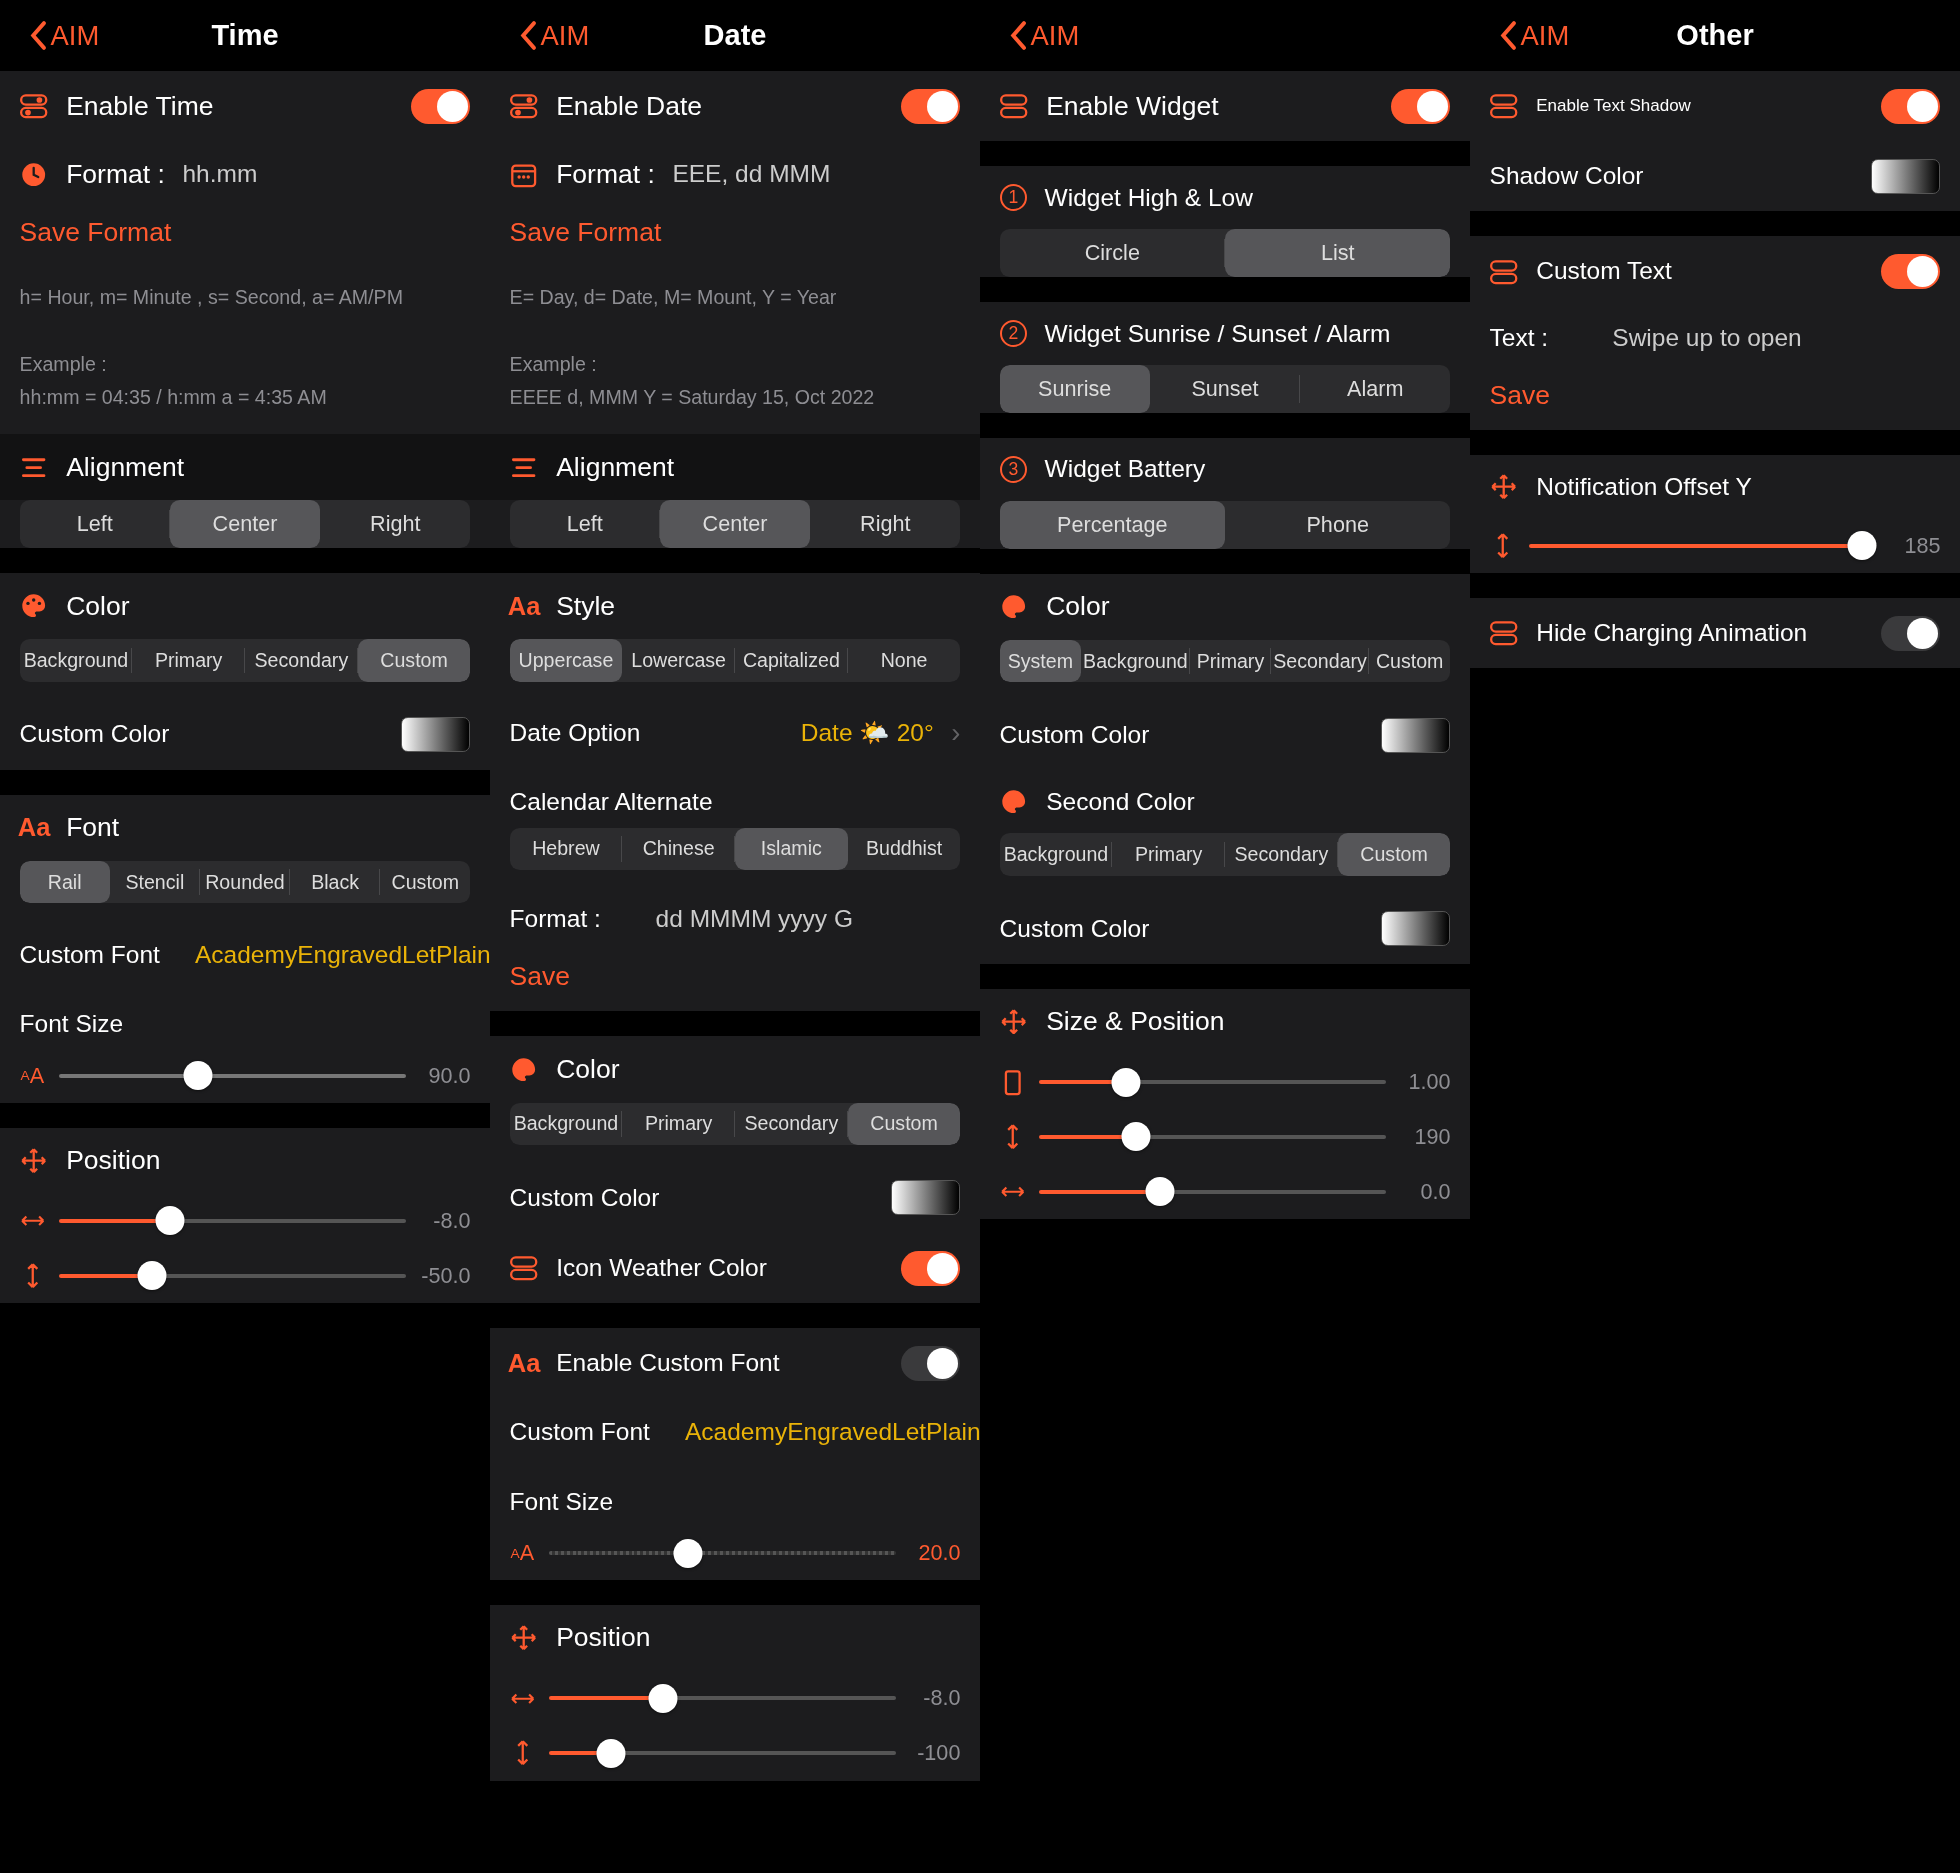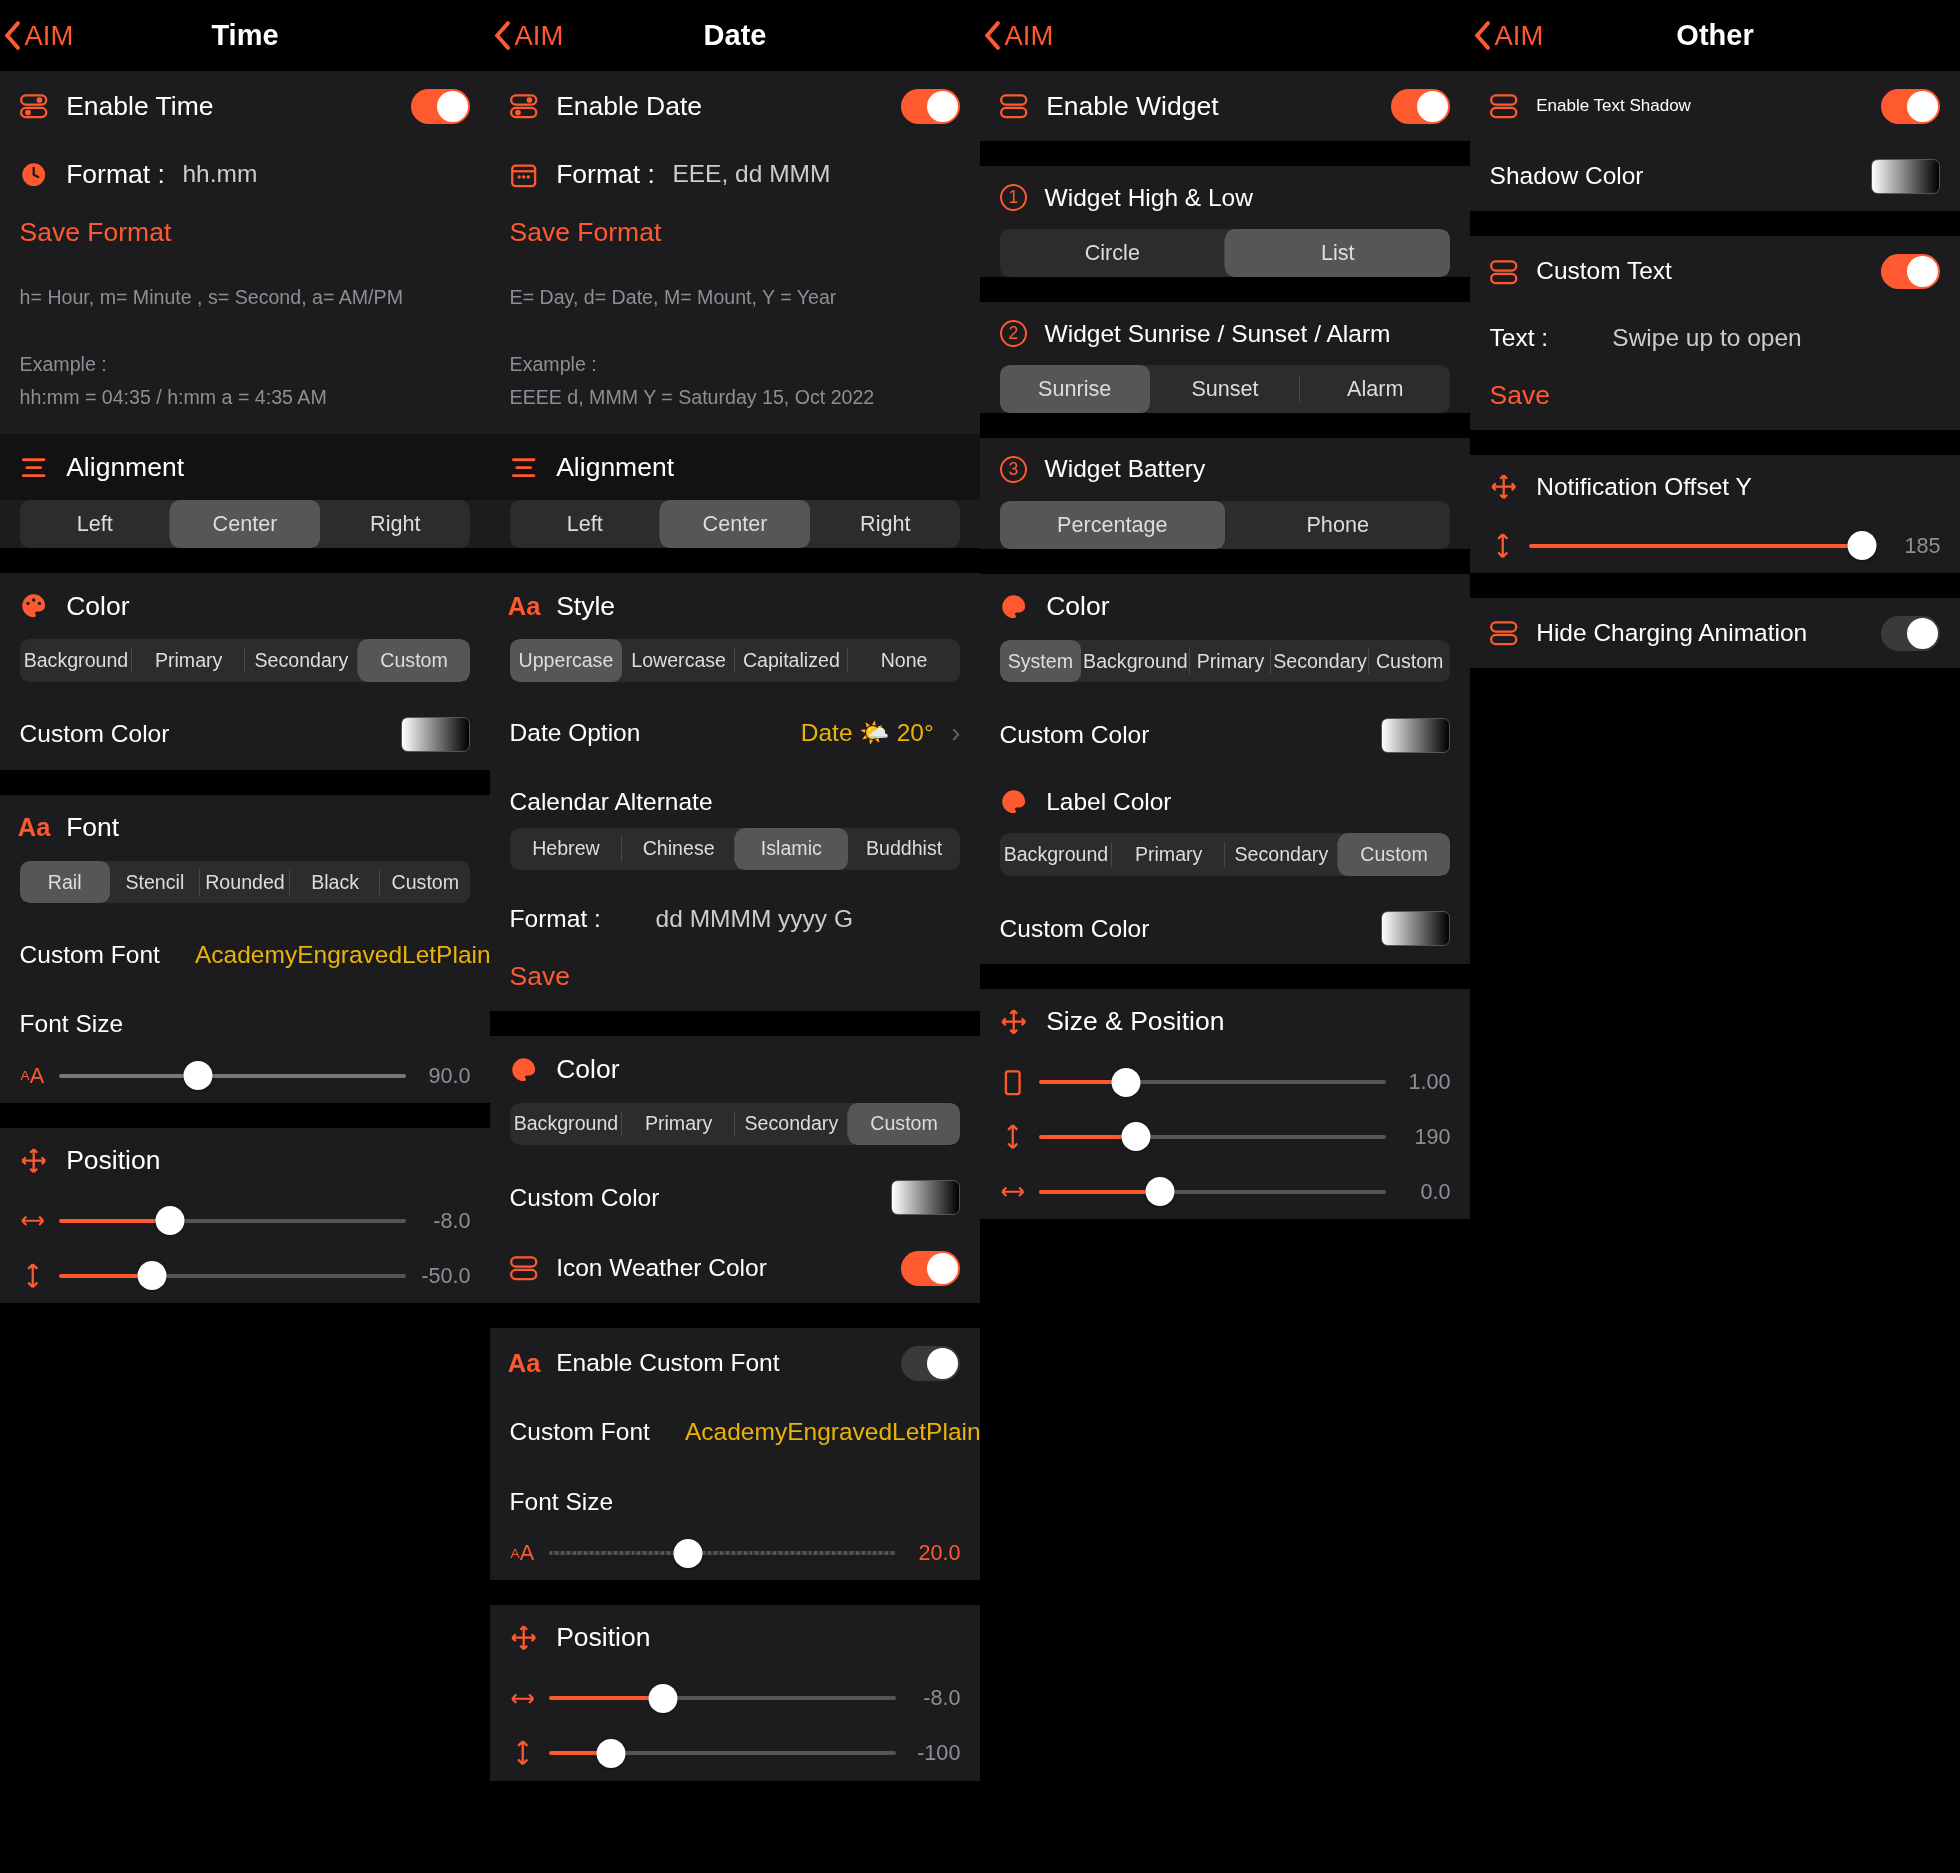--- a/index.html
+++ b/index.html
@@ -1,18 +1,18 @@
 <!DOCTYPE html>
 <html><head>
 <meta charset="utf-8">
 <style>
   * { box-sizing: border-box; margin: 0; padding: 0; font-family: -apple-system, "Helvetica Neue", Arial, sans-serif; }
   body { background:#000; color:#eee; width:1960px; min-height:1873px; display:flex; }
   .panel { width:490px; background:#000; }
-  .navbar { height:71px; display:flex; align-items:center; background:#000; padding:0 1px; position:relative; }
+  .navbar { height:71px; display:flex; align-items:center; background:#000; padding:0 27px; position:relative; }
   .back { color:#ff5a2f; display:flex; align-items:center; gap:2px; font-size:27.4px; cursor:pointer; }
   .back svg { width:21.6px; height:31px; }
   .title { position:absolute; left:0; right:0; text-align:center; font-size:29px; font-weight:600; color:#fff; pointer-events:none; }
   .section { background:#1c1c1e; margin-bottom:25px; }
   .row { display:flex; align-items:center; padding:17.6px 19.6px; min-height:61px; gap:17.6px; }
   .ico { width:29px; display:flex; justify-content:center; color:#ff5a2f; flex-shrink:0;align-items:center; }
   .ico svg { width:27.4px; height:27.4px; }
   .label { color:#fff; font-size:26.5px; flex:0 0 auto; }
   .val { color:#ccc; font-size:24.5px; }
   .grow { flex:1; }
@@ -485,21 +485,21 @@
       <div class="label" style="font-size:24.5px">Custom Color</div>
       <div class="grow"></div>
       <div class="swatch"></div>
     </div>
     <div class="row">
       <div class="ico">
           <svg viewBox="0 0 24 24">
             <path d="M12 2a10 10 0 1 0 0 20c1 0 2-.5 2-1.5s-1-1-1-2 1-1.5 2-1.5h2a5 5 0 0 0 5-5C22 6 17 2 12 2z" fill="#ff5a2f"></path>
           </svg>
         </div>
-      <div class="label" style="font-size:24.5px">Label Color</div>
+      <div class="label" style="font-size:24.5px">Second Color</div>
     </div>
     <div class="seg small">
       <div class="opt">Background</div>
       <div class="opt">Primary</div>
       <div class="opt">Secondary</div>
       <div class="opt sel">Custom</div>
     </div>
     <div class="row">
       <div class="label" style="font-size:24.5px">Custom Color</div>
       <div class="grow"></div>

